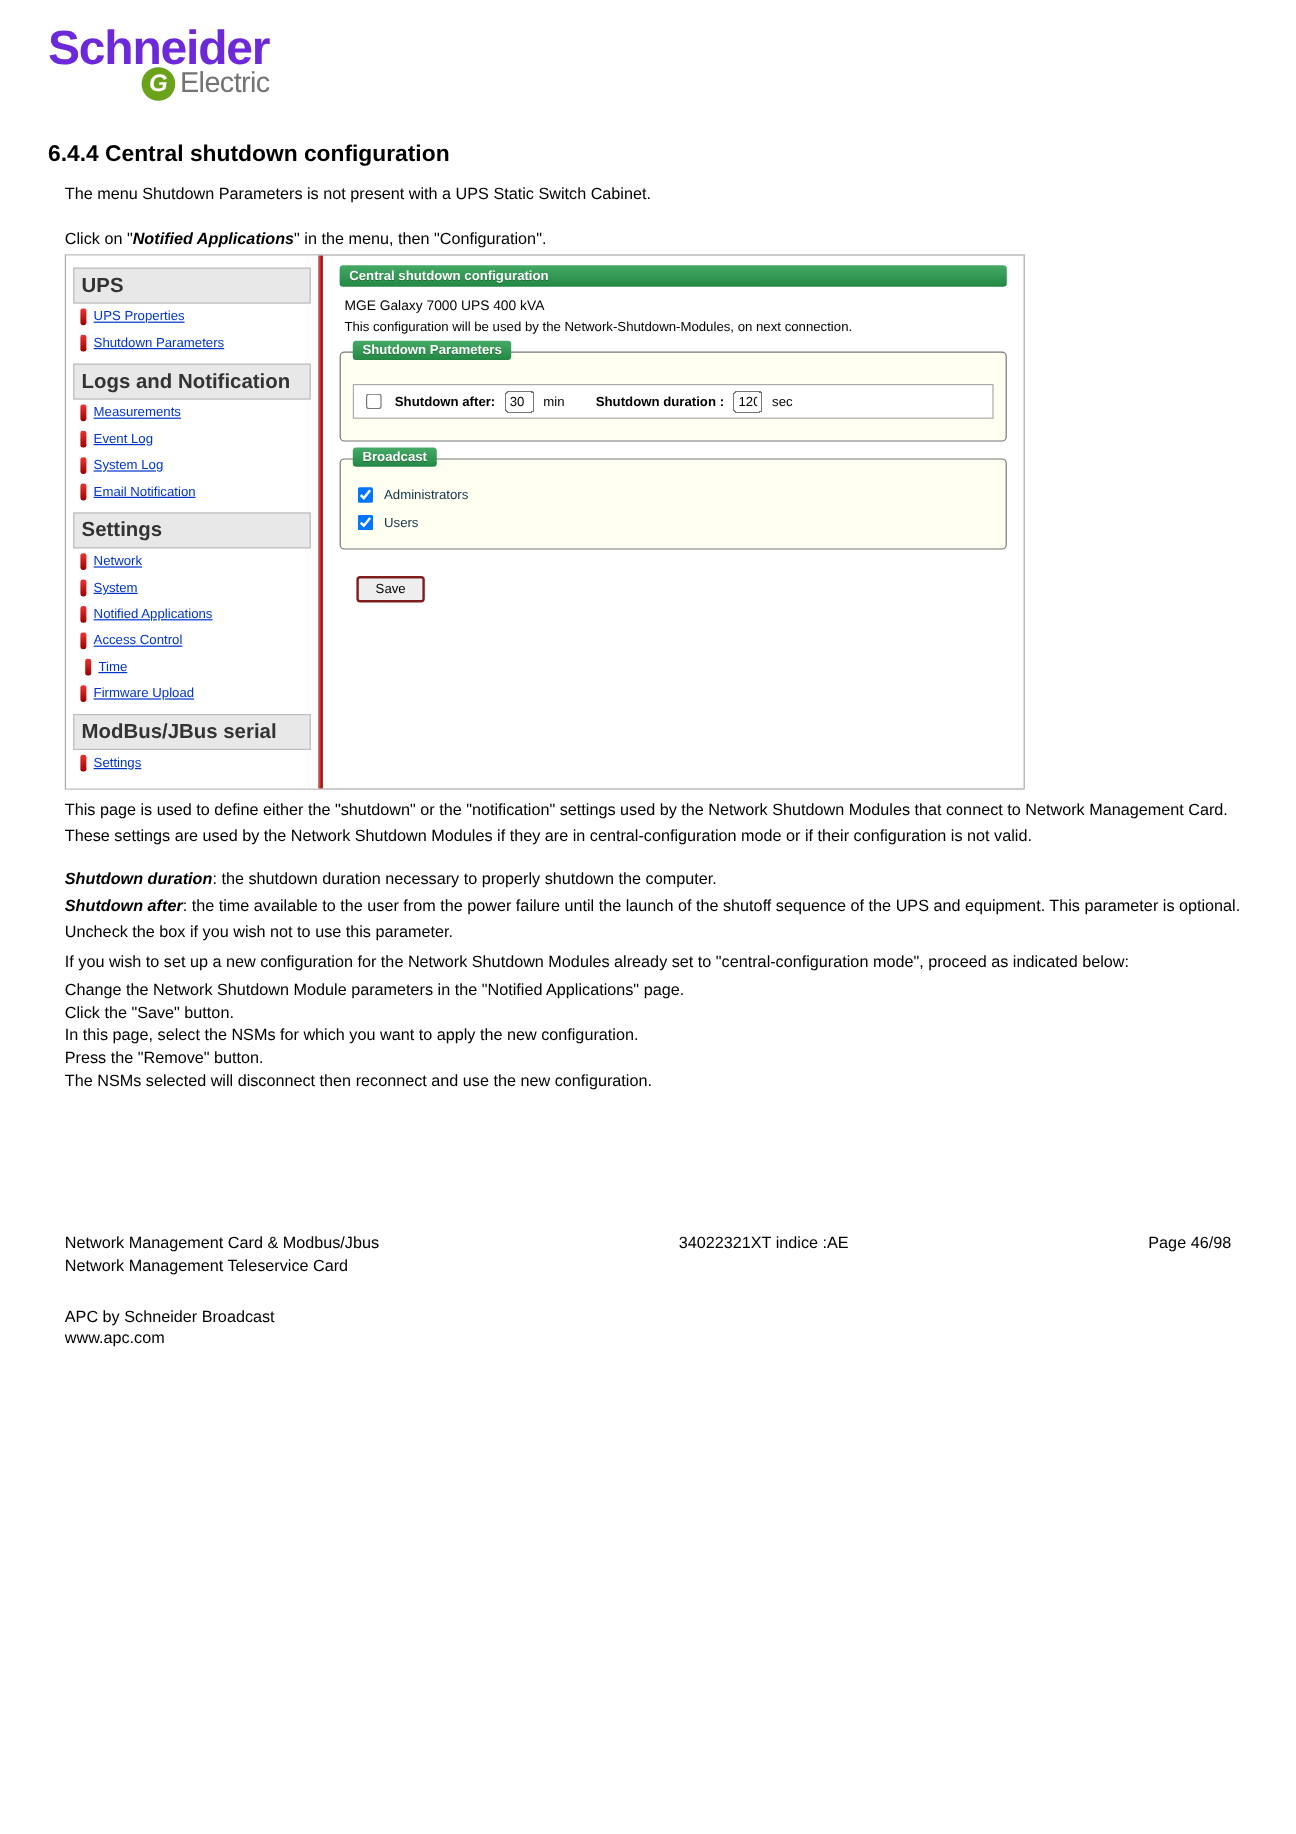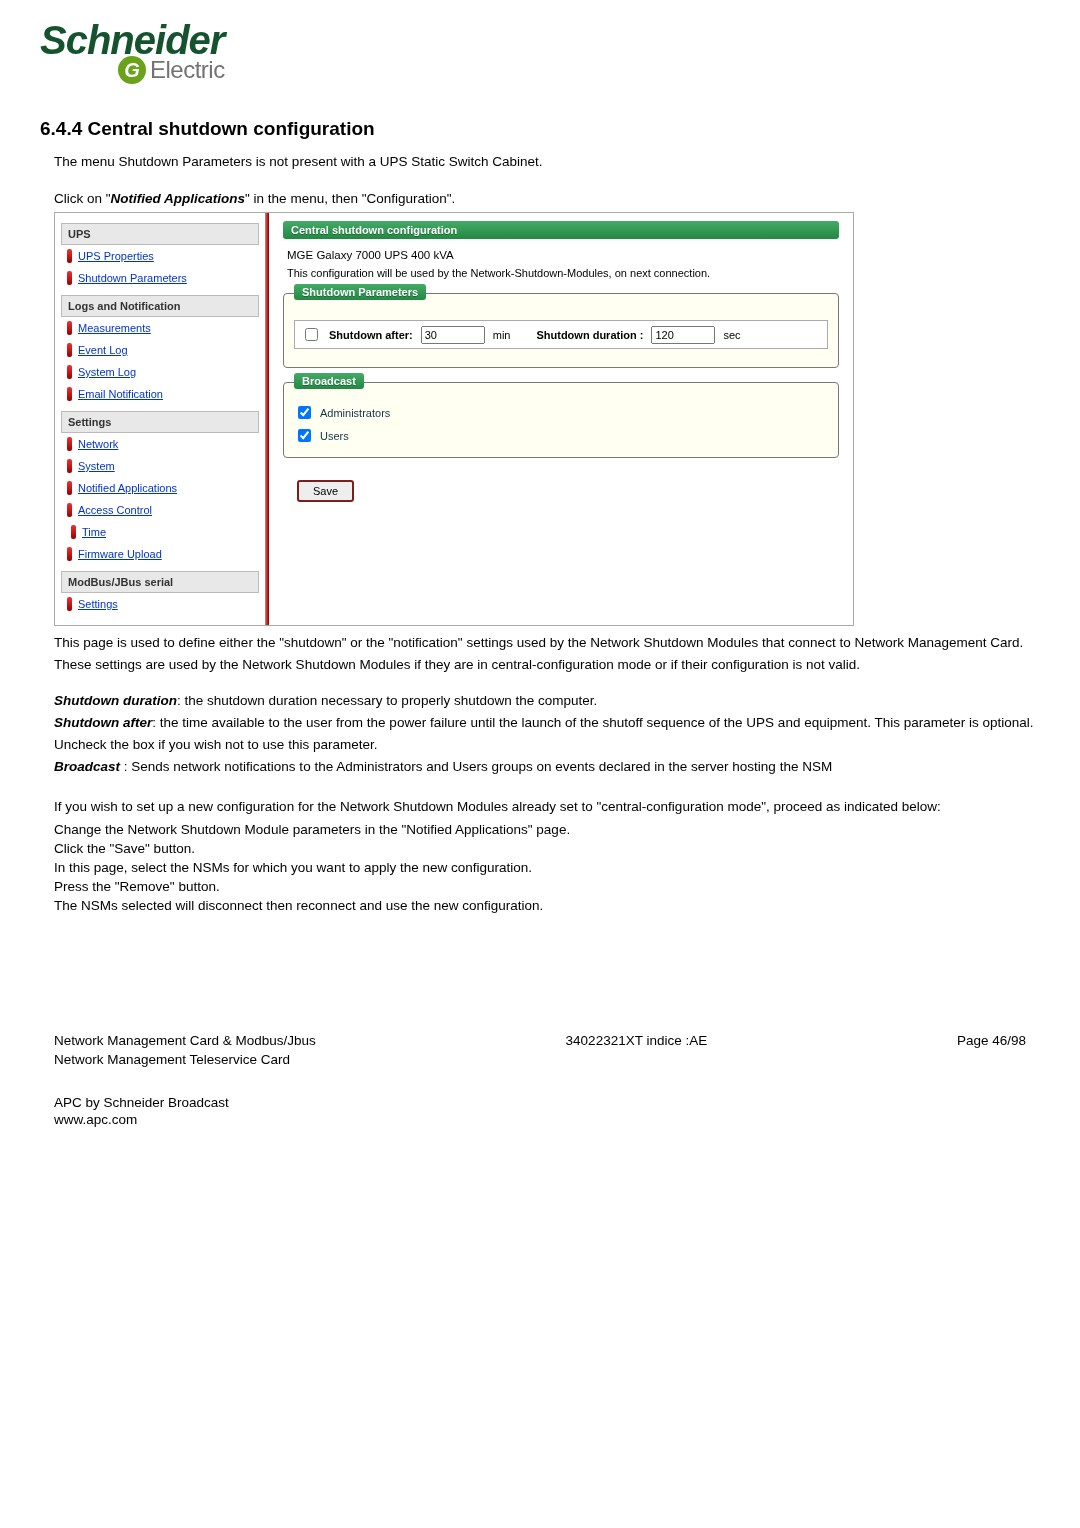--- a/index.html
+++ b/index.html
@@ -13,24 +13,23 @@
   }
   .page {
     padding: 0 40px 20px 40px;
   }
   .logo-wrap {
     padding: 20px 0 10px 40px;
   }
   .logo-main {
     font-size: 40px;
     font-weight: bold;
-    color: #14532d;
+    color: #6d28d9;
     line-height: 1;
     letter-spacing: -1px;
-    font-style: italic;
   }
   .logo-sub {
     display: flex;
     align-items: center;
     margin-left: 78px;
     margin-top: -4px;
     gap: 4px;
   }
   .logo-circle {
     width: 28px;
@@ -81,21 +80,21 @@
     background: #fff;
     padding: 4px 6px 10px 6px;
   }
   .nav-head {
     background: #e8e8e8;
     border: 1px solid #bbb;
     padding: 4px 6px;
     font-weight: bold;
     color: #333;
     margin-top: 6px;
-    font-size: 11px;
+    font-size: 17px;
   }
   .nav-item {
     display: flex;
     align-items: center;
     gap: 6px;
     padding: 4px 6px;
     color: #0033cc;
     text-decoration: underline;
     cursor: pointer;
     font-size: 11px;
@@ -158,21 +157,21 @@
   .param-row {
       display: flex;
       align-items: center;
       gap: 8px;
       border: 1px solid #aaa;
       background: #fff;
       padding: 4px 6px;
       font-size: 11px;
   }
   .param-row input[type=text]{
-      width: 64px;
+      width: 24px;
       font-size: 11px;
       padding: 1px 2px;
   }
   .bc-row {
       display: flex;
       align-items: center;
       gap: 6px;
       padding: 2px 0;
       color: #134;
       font-size: 11px;
@@ -333,23 +332,20 @@
   </div>
 
   <p class="after-para">This page is used to define either the "shutdown" or the "notification" settings used by the Network Shutdown Modules that connect to Network Management Card. These settings are used by the Network Shutdown Modules if they are in central-configuration mode or if their configuration is not valid.</p>
 
   <p class="line">
     <span class="bold-it">Shutdown duration</span><span>: the shutdown duration necessary to properly shutdown the computer.</span>
   </p>
   <p class="after-para" style="margin-top:0;margin-bottom:4px">
     <span class="bold-it">Shutdown after</span><span>: the time available to the user from the power failure until the launch of the shutoff sequence of the UPS and equipment. This parameter is optional. Uncheck the box if you wish not to use this parameter.</span>
   </p>
-  <p class="line" style="margin-bottom:22px">
-    <span class="bold-it">Broadcast</span><span> : Sends network notifications to the Administrators and Users groups on events declared in the server hosting the NSM</span>
-  </p>
 
   <p class="after-para" style="margin-bottom:4px">If you wish to set up a new configuration for the Network Shutdown Modules already set to "central-configuration mode", proceed as indicated below:</p>
   <p class="line">Change the Network Shutdown Module parameters in the "Notified Applications" page.</p>
   <p class="line">Click the "Save" button.</p>
   <p class="line">In this page, select the NSMs for which you want to apply the new configuration.</p>
   <p class="line">Press the "Remove" button.</p>
   <p class="line">The NSMs selected will disconnect then reconnect and use the new configuration.</p>
 
   <div class="footer">
     <span>Network Management Card &amp; Modbus/Jbus</span>

